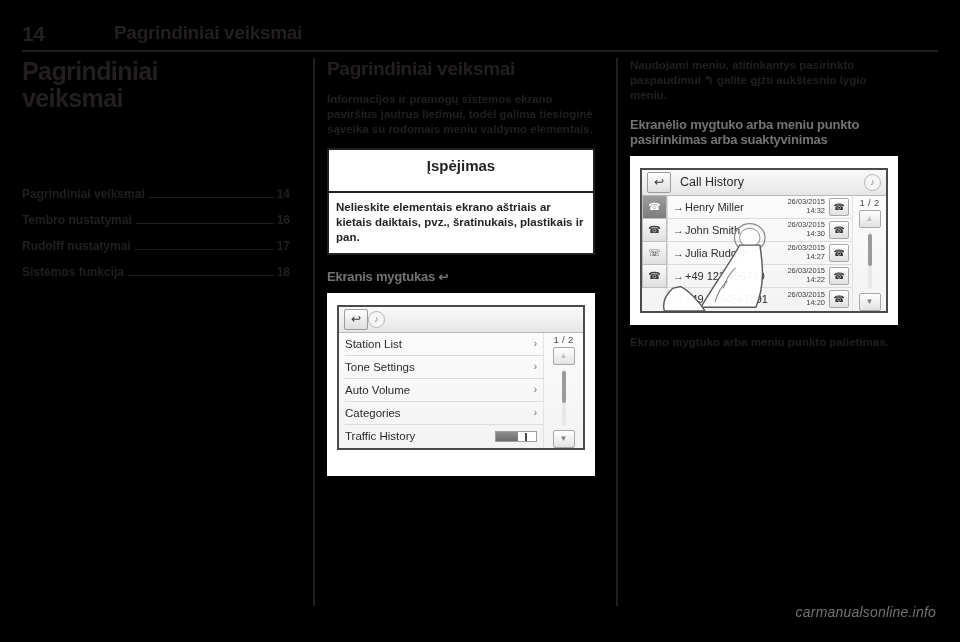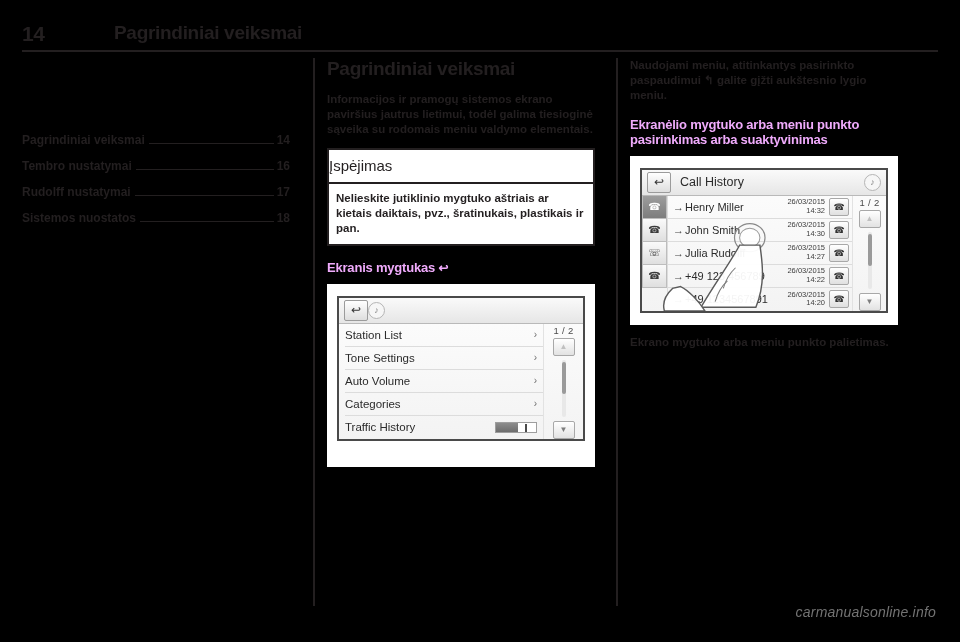--- a/index.html
+++ b/index.html
@@ -102,42 +102,42 @@
   .body-par {
     font-size: 11.5px;
     font-weight: bold;
     line-height: 1.30;
     color: #231f20;
     margin-bottom: 11px;
   }
   .sub-head {
     font-size: 13px;
     font-weight: bold;
-    color: #f0abfc;
+    color: #737373;
     margin: 14px 0 9px 0;
     letter-spacing: -0.2px;
   }
   .inline-ico {
     display: inline-block;
     font-size: 12px;
     vertical-align: baseline;
   }
 
   
   .warning-box {
     border: 2px solid #231f20;
     background: #fff;
     margin: 6px 0 14px 0;
     width: 100%;
   }
   .warning-title {
-    text-align: left;
+    text-align: center;
     font-size: 15px;
-    font-weight: normal;
-    padding: 7px 0 8px 0;
+    font-weight: bold;
+    padding: 7px 0 17px 0;
     color: #231f20;
     border-bottom: 2px solid #231f20;
     background: #fff;
   }
   .warning-body {
     font-size: 11.5px;
     font-weight: bold;
     line-height: 1.30;
     padding: 7px 7px 8px 7px;
     color: #231f20;
@@ -332,52 +332,56 @@
   <div class="page-header">
     <div class="page-num">14</div>
     <div class="header-title">Pagrindiniai veiksmai</div>
   </div>
   <div class="header-rule"></div>
 
   <div class="col-divider div-1"></div>
   <div class="col-divider div-2"></div>
 
   <div class="col col-1">
+    <div class="chapter-title">
+      <div>Pagrindiniai</div>
+      <div>veiksmai</div>
+    </div>
 
     <div class="toc">
       <div class="toc-row">
         <span class="toc-label">Pagrindiniai veiksmai</span>
         <span class="toc-dots"></span>
         <span class="toc-page">14</span>
       </div>
       <div class="toc-row">
         <span class="toc-label">Tembro nustatymai</span>
         <span class="toc-dots"></span>
         <span class="toc-page">16</span>
       </div>
       <div class="toc-row">
         <span class="toc-label">Rudolff nustatymai</span>
         <span class="toc-dots"></span>
         <span class="toc-page">17</span>
       </div>
       <div class="toc-row">
-        <span class="toc-label">Sistemos nuostatos</span>
+        <span class="toc-label">Sistemos funkcija</span>
         <span class="toc-dots"></span>
         <span class="toc-page">18</span>
       </div>
     </div>
   </div>
 
   <div class="col col-2">
     <div class="sec-title">Pagrindiniai veiksmai</div>
     <div class="body-par">Informacijos ir pramogų sistemos ekrano paviršius jautrus lietimui, todėl galima tiesioginė sąveika su rodomais meniu valdymo elementais.</div>
 
     <div class="warning-box">
       <div class="warning-title">Įspėjimas</div>
-      <div class="warning-body">Nelieskite jutiklinio mygtuko aštriais ar kietais daiktais, pvz., šratinukais, plastikais ir pan.</div>
+      <div class="warning-body">Nelieskite elementais ekrano aštriais ar kietais daiktais, pvz., šratinukais, plastikais ir pan.</div>
     </div>
 
     <div class="sub-head">
       <span>Ekranis mygtukas</span>
       <span class="inline-ico">↩</span>
     </div>
 
     <div class="figure-panel fig-fm">
       <div class="screen">
         <div class="screen-bar">

